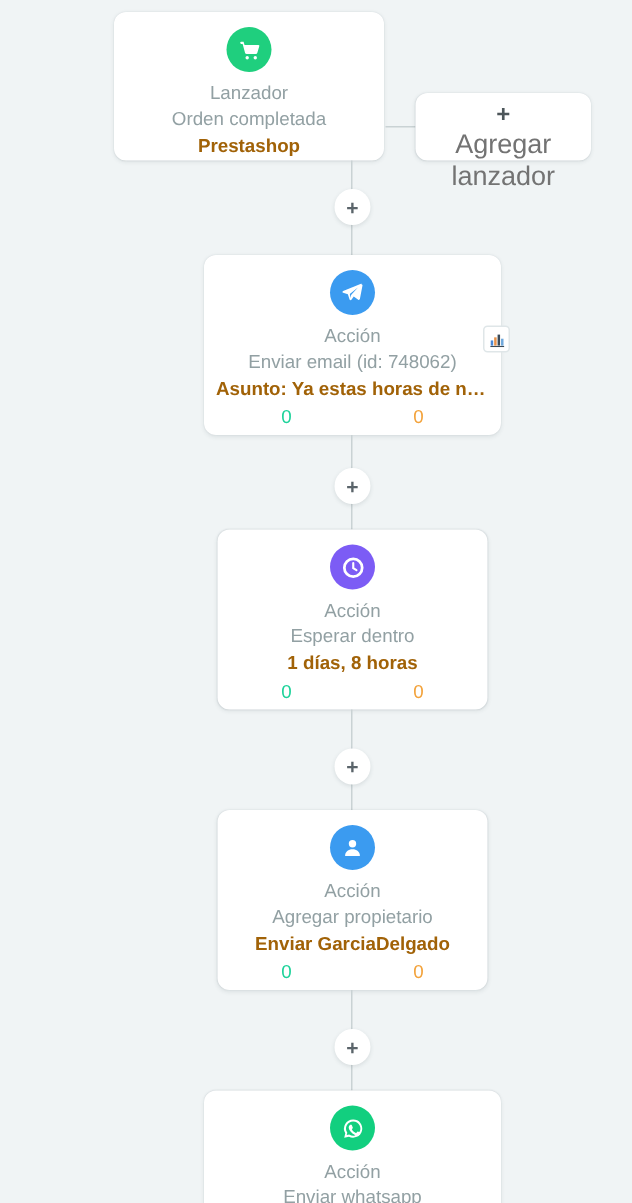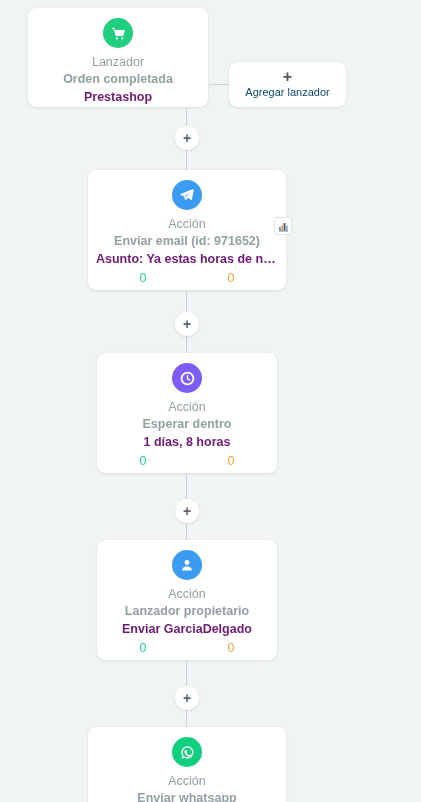--- a/index.html
+++ b/index.html
@@ -10,20 +10,21 @@
   }
   body {
     background: #f0f4f5;
     font-family: "Liberation Sans", sans-serif;
     position: relative;
   }
 
   .canvas {
     position: absolute;
     inset: 0;
+    margin-left: 48px;
   }
 
   
   .card {
     position: absolute;
     background: #ffffff;
     border-radius: 8px;
     box-shadow: 0 1px 3px rgba(40,60,70,0.10), 0 0 1px rgba(40,60,70,0.12);
     text-align: center;
     padding-top: 10px;
@@ -48,25 +49,24 @@
   }
   .row-sub {
     font-size: 12.5px;
     color: #92a0a3;
     margin-top: 2px;
     line-height: 15px;
     white-space: nowrap;
     overflow: hidden;
     text-overflow: ellipsis;
     padding: 0 12px;
-    font-weight: bold;
   }
   .row-main {
     font-size: 12.5px;
-    color: #701a75;
+    color: #a16207;
     font-weight: bold;
     margin-top: 3px;
     line-height: 15px;
     white-space: nowrap;
     overflow: hidden;
     text-overflow: ellipsis;
     padding: 0 8px;
   }
 
   .counters {
@@ -102,22 +102,22 @@
     height: 45px;
     padding-top: 6px;
   }
   .plus-glyph {
     font-size: 16px;
     font-weight: bold;
     color: #4d565a;
     line-height: 17px;
   }
   .add-label {
-    font-size: 11px;
-    color: #0c4a6e;
+    font-size: 18px;
+    color: #737373;
     margin-top: 1px;
   }
 
   
   .h-connector {
     position: absolute;
     left: 209px;
     top: 84px;
     width: 20px;
     height: 1px;
@@ -208,21 +208,21 @@
     <span>+</span>
   </div>
 
   <div class="card" id="email-card">
     <div class="node-icon" style="background:#3b9bf0;">
       <svg width="16" height="16" viewBox="0 0 24 24" fill="#ffffff">
         <path d="M21.2 3.1 2.6 10.4c-.9.35-.85 1.65.07 1.93l4.7 1.45 1.7 5.2c.27.83 1.36 1 1.86.28l2.3-3.3 4.5 3.3c.62.46 1.5.12 1.66-.64l2.6-13.6c.17-.86-.68-1.55-1.46-1.25zM9.3 13.6l8.1-6.6-6.8 7.6-.35 2.9z"></path>
       </svg>
     </div>
     <div class="row-type">Acción</div>
-    <div class="row-sub">Enviar email (id: 971652)</div>
+    <div class="row-sub">Enviar email (id: 748062)</div>
     <div class="row-main">Asunto: Ya estas horas de nu...</div>
     <div class="counters">
       <div class="counter-ok">0</div>
       <div class="counter-warn">0</div>
     </div>
   </div>
 
   <div id="stats-btn">
     <svg width="11" height="11" viewBox="0 0 24 24">
       <rect x="2.5" y="13" width="3.6" height="7.5" fill="#4a88d6"></rect>
@@ -260,21 +260,21 @@
   </div>
 
   <div class="card" id="owner-card">
     <div class="node-icon" style="background:#3b9bf0;">
       <svg width="16" height="16" viewBox="0 0 24 24" fill="#ffffff">
         <circle cx="12" cy="8.2" r="3.7"></circle>
         <path d="M4.6 20.4c0-4.2 3.3-6.6 7.4-6.6s7.4 2.4 7.4 6.6z"></path>
       </svg>
     </div>
     <div class="row-type">Acción</div>
-    <div class="row-sub">Lanzador propietario</div>
+    <div class="row-sub">Agregar propietario</div>
     <div class="row-main">Enviar GarciaDelgado</div>
     <div class="counters">
       <div class="counter-ok">0</div>
       <div class="counter-warn">0</div>
     </div>
   </div>
 
   <div class="v-line" style="top:660px; height:67px;"></div>
   <div class="plus-btn" style="top:686px;">
     <span>+</span>

